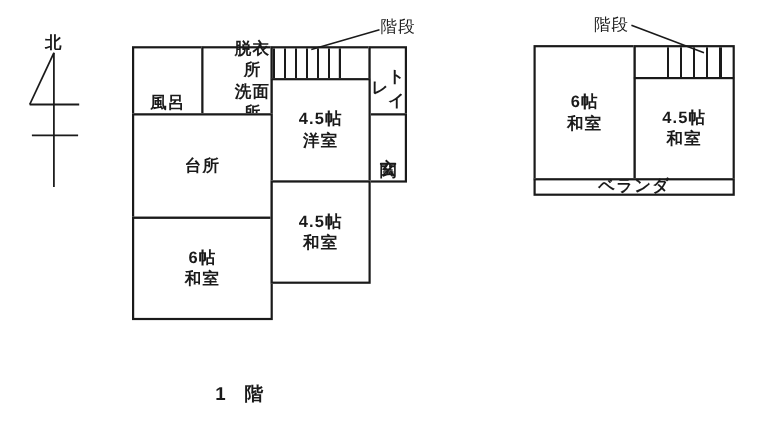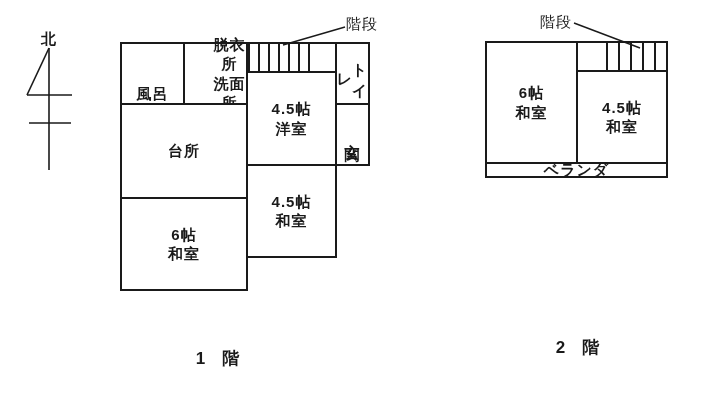--- a/index.html
+++ b/index.html
@@ -149,21 +149,20 @@
 和室</span>
     </div>
 
     <div class="room" style="left:0; top:121px; width:183px; height:16px;">
       <span class="room-label">ベランダ</span>
     </div>
   </div>
 
   <div class="callout-label" style="left:540px; top:13px;">階段</div>
 
-  <div class="floor-caption" style="left:486px; top:336px; width:183px;">2　階</div>
 
   <svg class="overlay-svg" width="701" height="400" viewBox="0 0 701 400">
     <g stroke="#1a1a1a" stroke-width="1.6" fill="none">
       <line x1="49" y1="48" x2="49" y2="170"></line>
       <line x1="49" y1="48" x2="27" y2="95"></line>
       <line x1="27" y1="95" x2="72" y2="95"></line>
       <line x1="29" y1="123" x2="71" y2="123"></line>
     </g>
     <line x1="345" y1="27" x2="283" y2="45" stroke="#1a1a1a" stroke-width="1.4"></line>
     <line x1="574" y1="23" x2="640" y2="48" stroke="#1a1a1a" stroke-width="1.4"></line>

